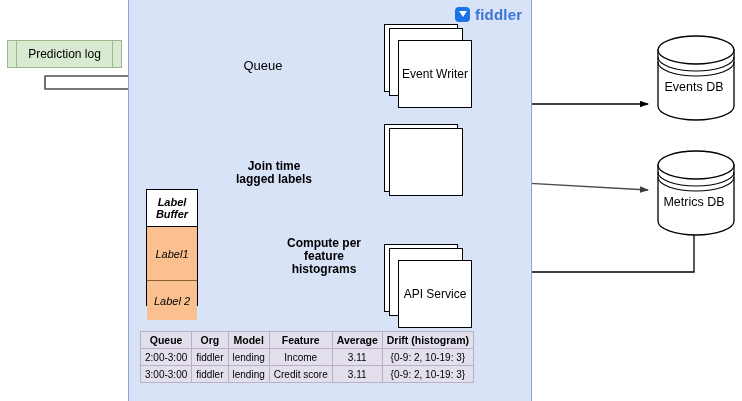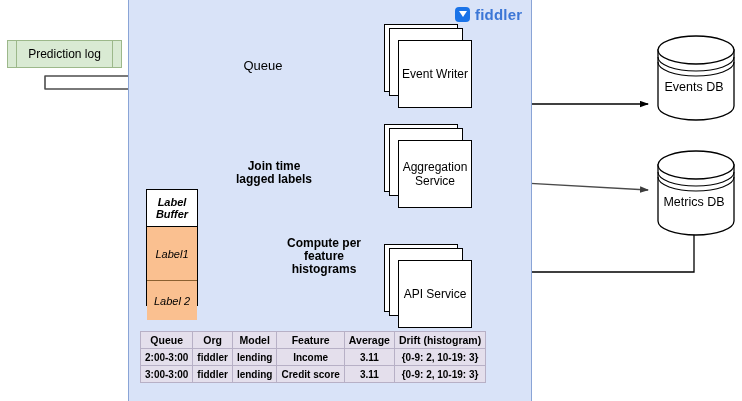--- a/index.html
+++ b/index.html
@@ -52,21 +52,21 @@
   .dbwrap{width:76px;height:76px;}
   .dbwrap .lbl{position:absolute;left:0;top:40px;width:76px;text-align:center;font-size:12.5px;}
   #eventsdb{left:656px;top:40px;}
   #metricsdb{left:656px;top:155px;}
   
   #metrics-table{left:140px;top:331px;border-collapse:collapse;font-size:10px;
                  background:#e4dfec;border:1px solid #b7b0c6;}
   #metrics-table th,#metrics-table td{border:1px solid #b7b0c6;padding:1px 4px;
        text-align:center;white-space:nowrap;height:14px;}
   #metrics-table th{font-weight:bold;font-size:10.5px;}
-  #metrics-table td{font-weight:bold;}
+  #metrics-table td{font-weight:normal;}
 </style>
 </head>
 <body>
 
 <svg id="canvas" viewBox="0 0 742 401" xmlns="http://www.w3.org/2000/svg">
   <defs>
     <marker id="ah" markerWidth="9" markerHeight="9" refX="8" refY="3.2" orient="auto" markerUnits="userSpaceOnUse">
       <path d="M0,0 L9,3.2 L0,6.4 z" fill="#000"></path>
     </marker>
     <marker id="ahg" markerWidth="9" markerHeight="9" refX="8" refY="3.2" orient="auto" markerUnits="userSpaceOnUse">
@@ -133,26 +133,20 @@
 
 <div class="abs stack" id="evw">
   <div class="sq s1"></div>
   <div class="sq s2"></div>
   <div class="sq s3">Event Writer</div>
 </div>
 
 <div class="abs stack" id="agg">
   <div class="sq s1"></div>
   <div class="sq s2"></div>
-  <div class="sq s3">
-    <span>
-      <span>Aggregation</span><br>
-      <span>Service</span>
-    </span>
-  </div>
 </div>
 
 <div class="abs stack" id="api">
   <div class="sq s1"></div>
   <div class="sq s2"></div>
   <div class="sq s3">API Service</div>
 </div>
 
 <div class="abs" id="labelbuf">
   <div class="cell hdr">

